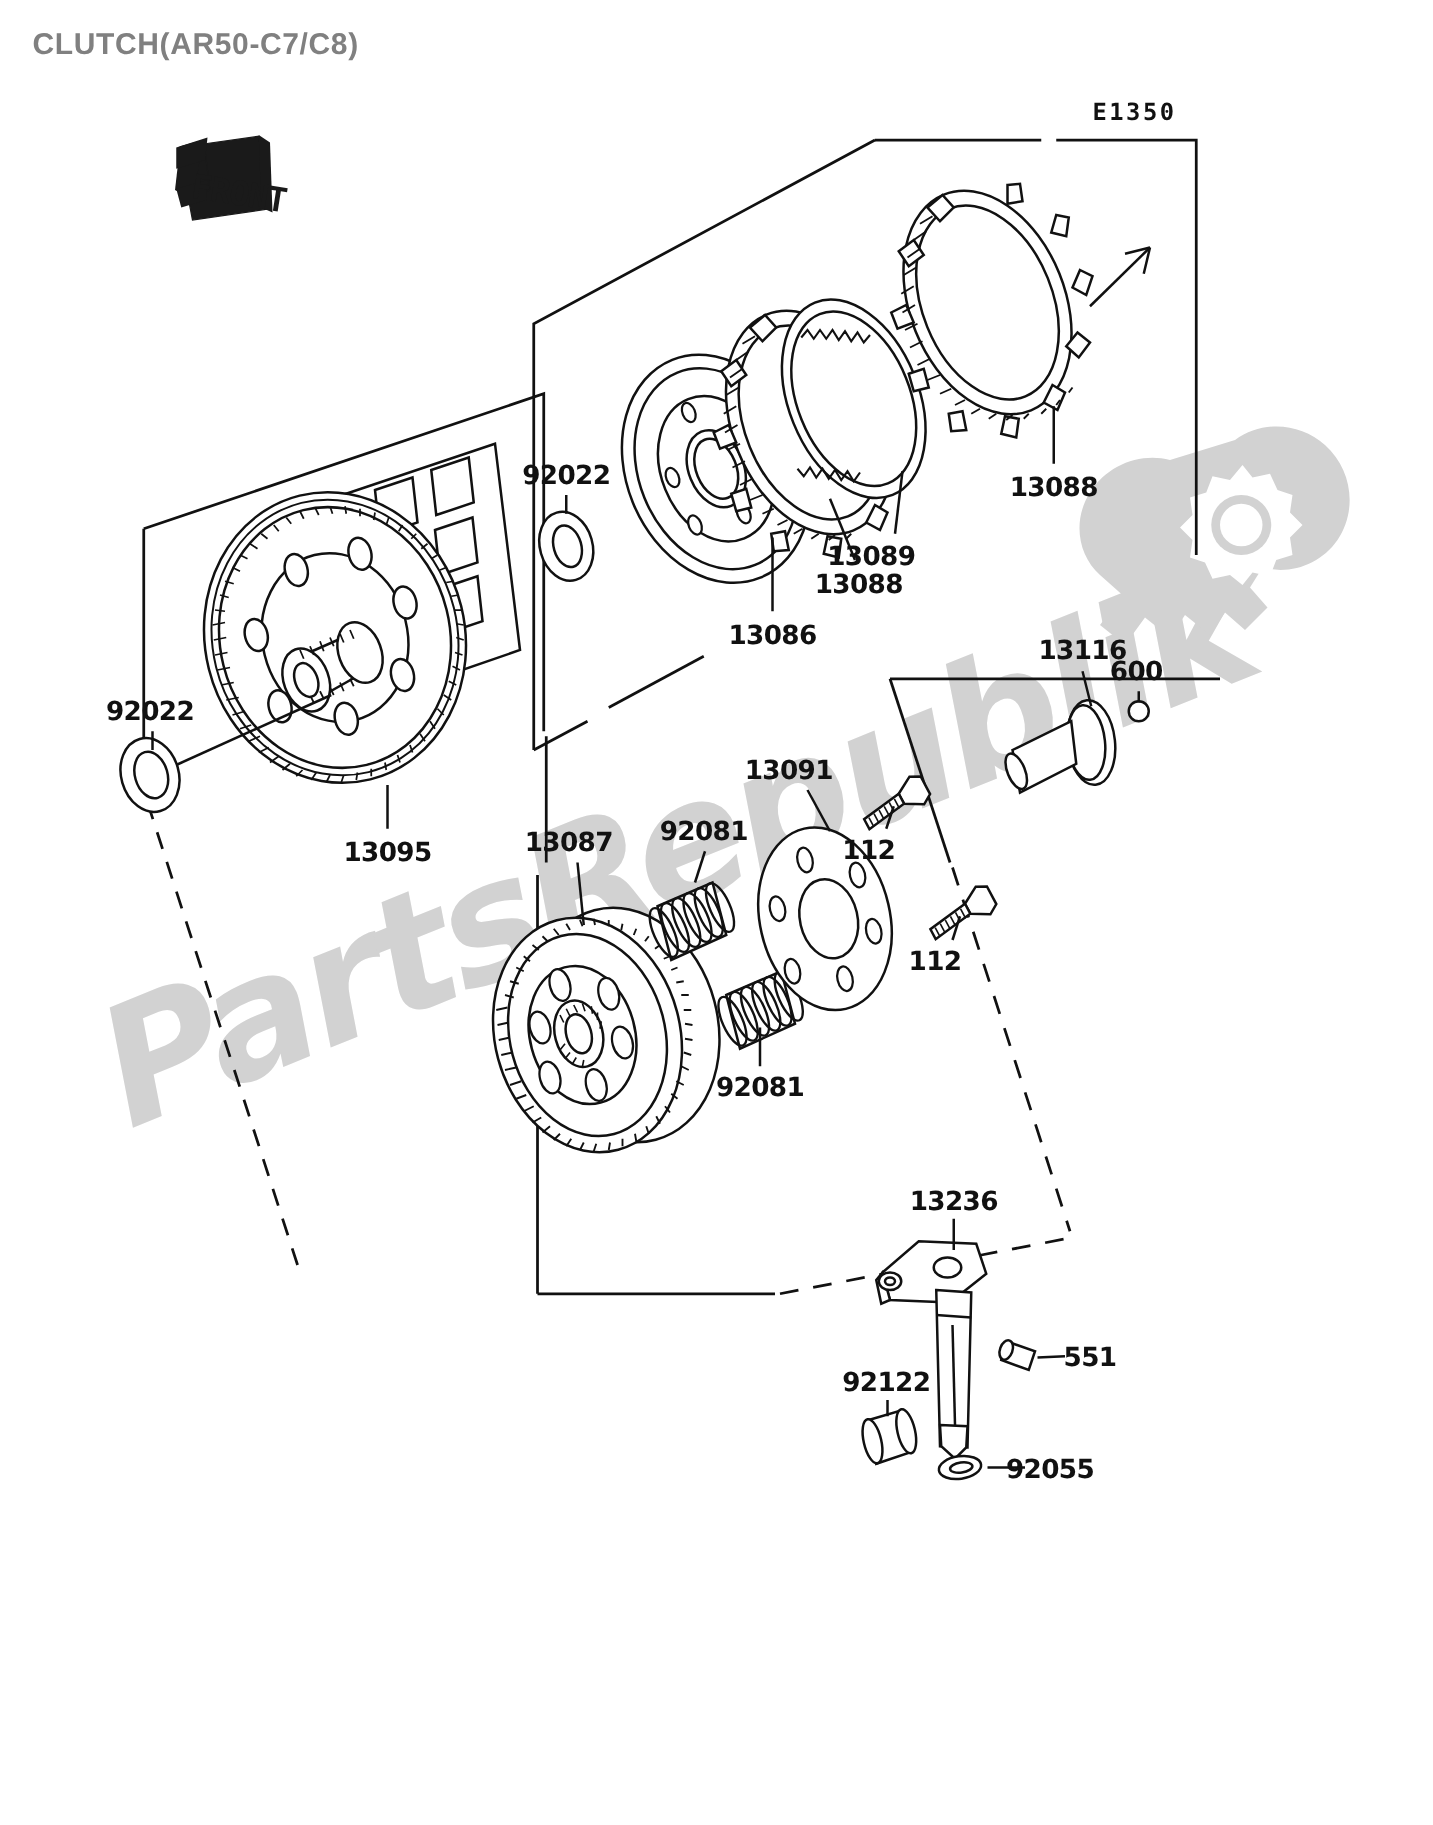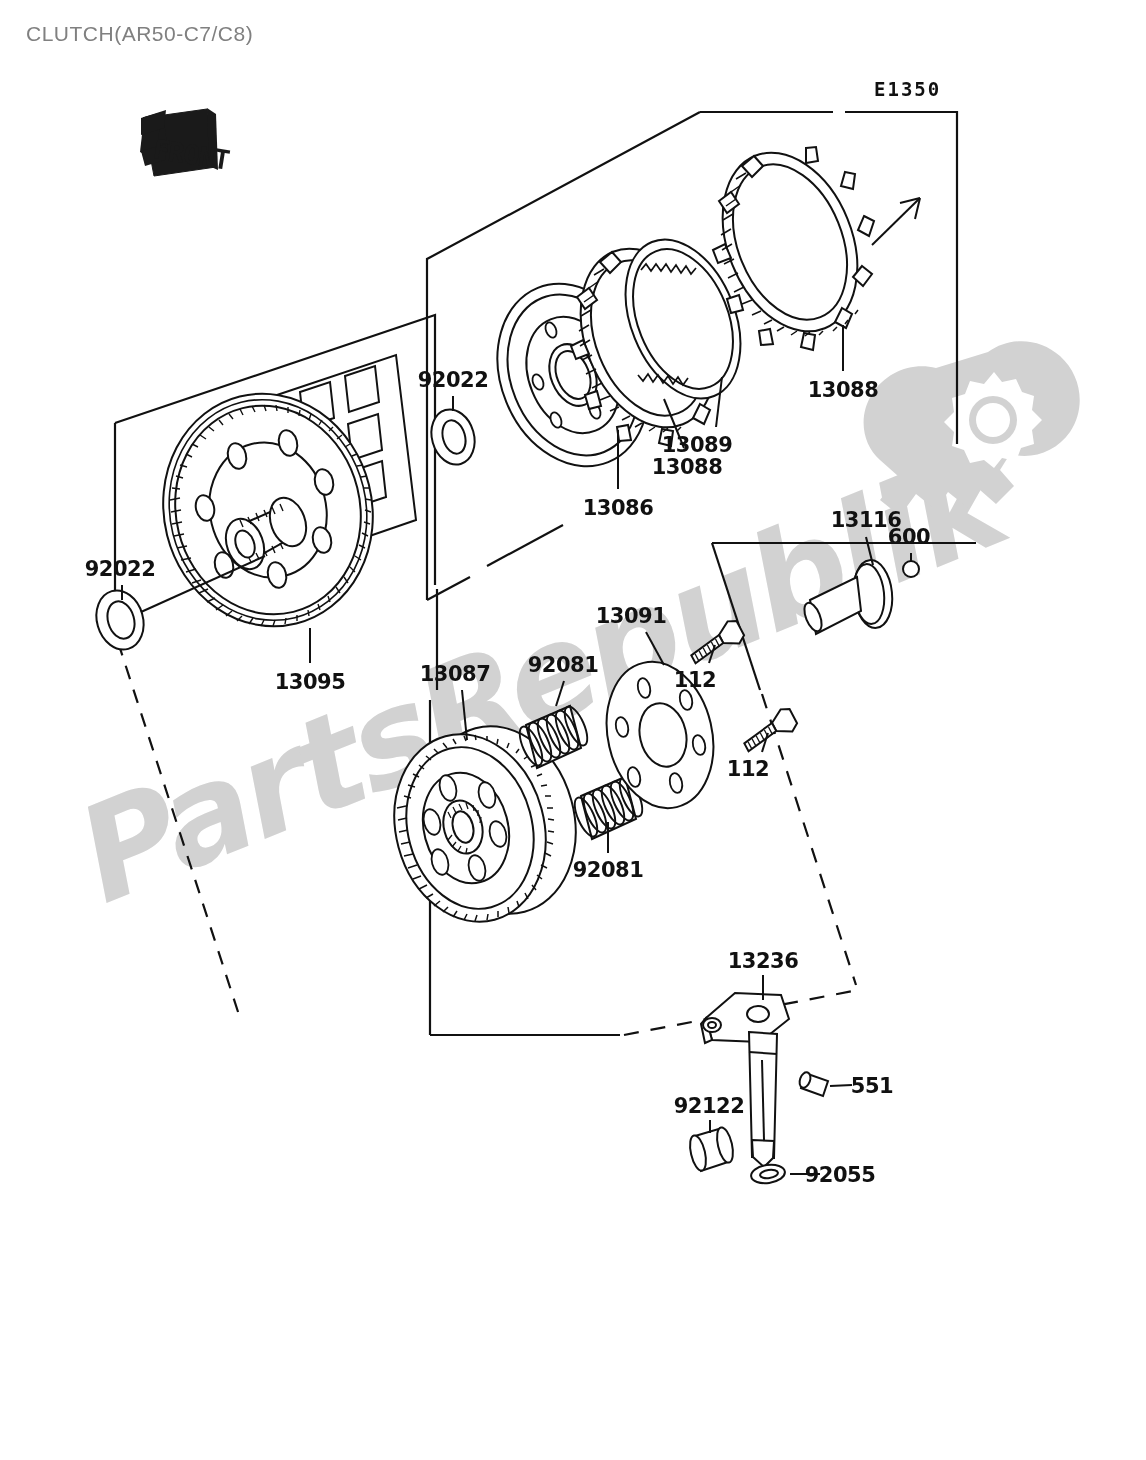--- a/index.html
+++ b/index.html
@@ -12,24 +12,24 @@
     height: 1460px;
     position: relative;
     overflow: hidden;
     font-family: "Liberation Sans", sans-serif;
   }
 
   #page-title {
     position: absolute;
     left: 26px;
     top: 22px;
-    font-size: 21px;
+    font-size: 24px;
     color: #808080;
     font-family: "Liberation Sans", sans-serif;
-    font-weight: 400;
+    font-weight: 700;
     letter-spacing: 0.5px;
     white-space: nowrap;
   }
 
   #diagram-svg {
     position: absolute;
     left: 0;
     top: 0;
     width: 1146px;
     height: 1460px;

